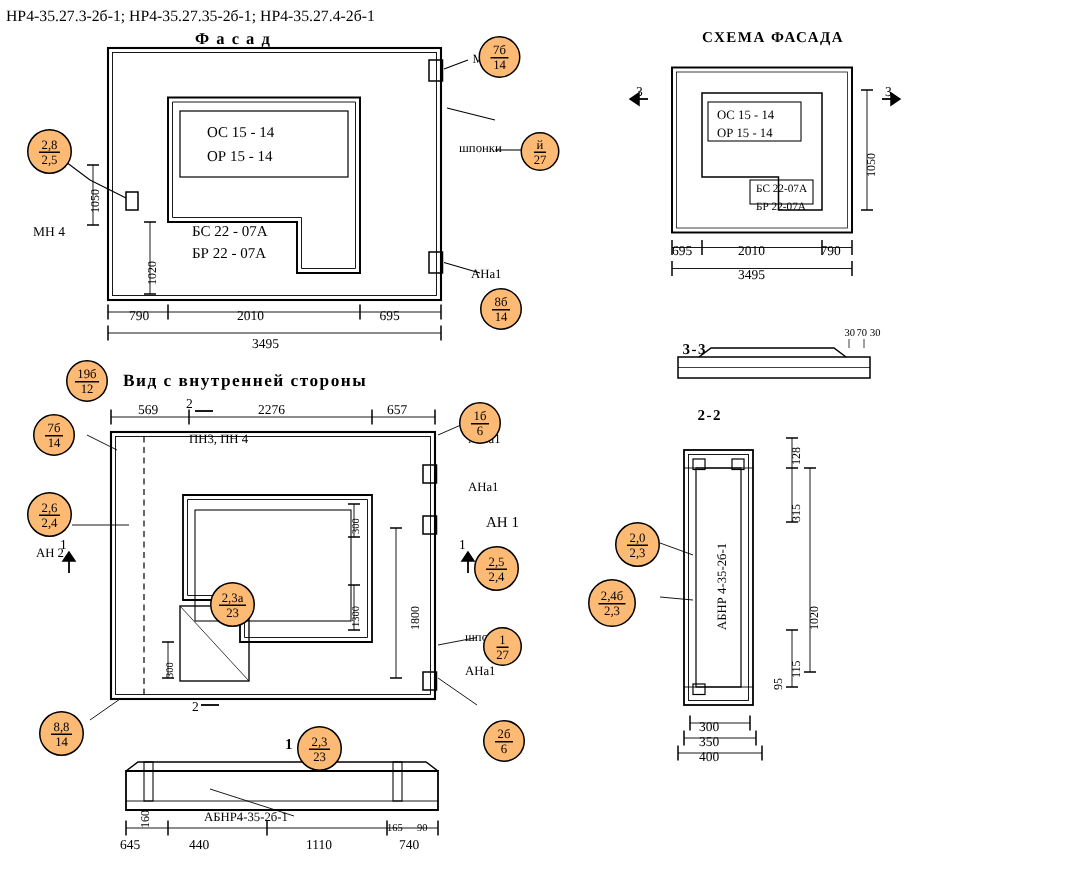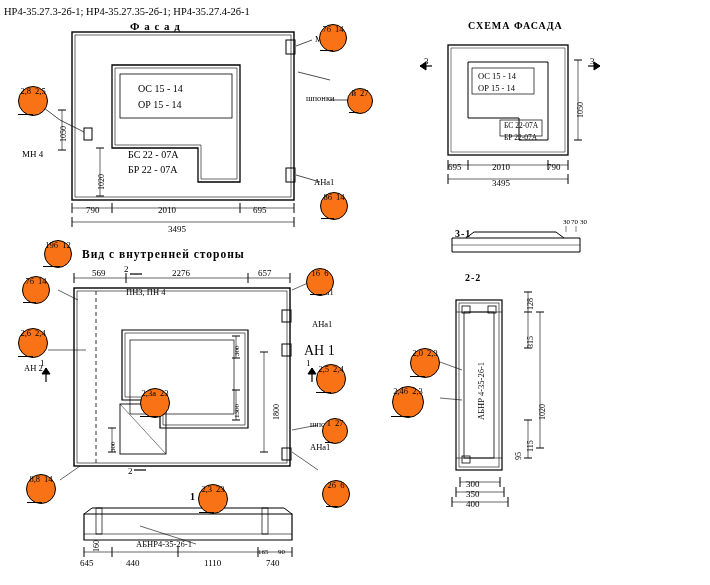--- a/index.html
+++ b/index.html
@@ -9,37 +9,37 @@
     color:#000;position:relative;overflow:hidden;
   }
   .stage{position:absolute;left:0;top:0;width:710px;height:585px;}
   .lbl{position:absolute;white-space:nowrap;font-size:10px;line-height:1;}
   .ttl{position:absolute;white-space:nowrap;font-weight:bold;letter-spacing:1px;}
   .hdr{font-size:10.5px;font-weight:normal;white-space:nowrap;position:absolute;}
   .num{position:absolute;font-size:9px;white-space:nowrap;}
   .tiny{font-size:7px;}
   svg{position:absolute;left:0;top:0;}
   .bal{position:absolute;border:1.2px solid #000;border-radius:50%;
-       display:flex;flex-direction:row;justify-content:center;
-       font-size:8.5px;line-height:1.02;background:#f97316;}
+       display:flex;flex-direction:column;align-items:center;justify-content:center;
+       font-size:8.5px;line-height:1.02;background:#fdba74;}
   .bal .a{border-bottom:1px solid #000;padding:0 2px;}
   .bal .b{padding:0 2px;}
   .vert{position:absolute;font-size:8px;white-space:nowrap;transform-origin:0 0;}
 </style>
 </head>
 <body>
 
 <div class="stage">
 
   <div class="hdr" style="left:4px;top:6px;">НР4-35.27.3-2б-1; НР4-35.27.35-2б-1; НР4-35.27.4-2б-1</div>
 
   <div class="ttl" style="left:130px;top:20px;font-size:11px;">Ф а с а д</div>
   <div class="ttl" style="left:468px;top:20px;font-size:10px;">СХЕМА ФАСАДА</div>
   <div class="ttl" style="left:82px;top:248px;font-size:11.5px;">Вид с внутренней стороны</div>
-  <div class="ttl" style="left:455px;top:228px;font-size:10px;">3-1</div>
+  <div class="ttl" style="left:455px;top:228px;font-size:10px;">3-3</div>
   <div class="ttl" style="left:465px;top:272px;font-size:10px;">2-2</div>
   <div class="ttl" style="left:190px;top:491px;font-size:10px;">1 - 1</div>
 
   <svg width="710" height="585">
     <g stroke="#000" fill="none" stroke-width="1">
 
       <rect x="72" y="32" width="222" height="168" stroke-width="1.4"></rect>
       <rect x="75" y="35" width="216" height="162" stroke-width="0.6"></rect>
 
       <path d="M112,65 L240,65 L240,182 L198,182 L198,148 L112,148 Z" stroke-width="1.3"></path>
@@ -252,21 +252,21 @@
   <div class="num tiny" style="left:563px;top:218px;">30</div>
   <div class="num tiny" style="left:571px;top:218px;">70</div>
   <div class="num tiny" style="left:580px;top:218px;">30</div>
 
   <div class="num" style="left:92px;top:268px;">569</div>
   <div class="num" style="left:172px;top:268px;">2276</div>
   <div class="num" style="left:258px;top:268px;">657</div>
   <div class="lbl" style="left:126px;top:288px;font-size:8.5px;">ПН3,  ПН 4</div>
   <div class="lbl" style="left:312px;top:288px;font-size:8.5px;">МНа1</div>
   <div class="lbl" style="left:312px;top:320px;font-size:8.5px;">АНа1</div>
-  <div class="lbl" style="left:304px;top:344px;font-size:14px;">АН 1</div>
+  <div class="lbl" style="left:324px;top:344px;font-size:10px;">АН 1</div>
   <div class="lbl" style="left:24px;top:364px;font-size:8.5px;">АН 2</div>
   <div class="lbl" style="left:310px;top:420px;font-size:8.5px;">шпонки</div>
   <div class="lbl" style="left:310px;top:443px;font-size:8.5px;">АНа1</div>
   <div class="vert" style="left:272px;top:420px;transform:rotate(-90deg);">1800</div>
   <div class="vert" style="left:233px;top:356px;transform:rotate(-90deg);font-size:7px;">300</div>
   <div class="vert" style="left:233px;top:418px;transform:rotate(-90deg);font-size:7px;">1300</div>
   <div class="vert" style="left:109px;top:452px;transform:rotate(-90deg);font-size:7px;">300</div>
   <div class="num" style="left:124px;top:264px;">2</div>
   <div class="num" style="left:128px;top:466px;">2</div>
   <div class="num" style="left:40px;top:358px;">1</div>

